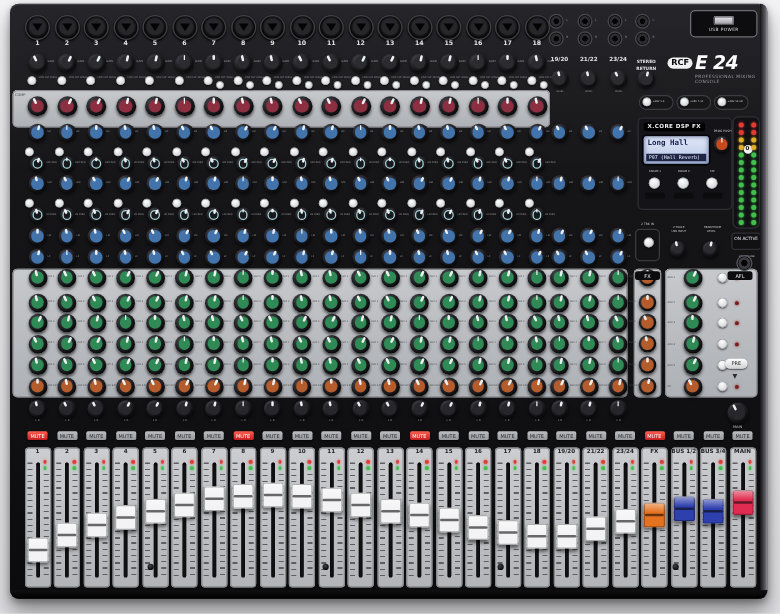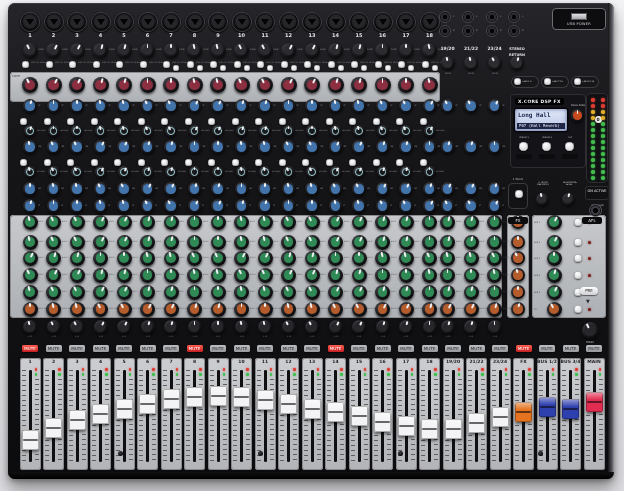--- a/index.html
+++ b/index.html
@@ -2111,20 +2111,25 @@
         <div class="screw" style="left: 250px; top: 448px; width: 5px; height: 5px;"></div>
         <div class="screw" style="left: 390px; top: 448px; width: 5px; height: 5px;"></div>
         <div class="screw" style="left: 530px; top: 448px; width: 5px; height: 5px;"></div>
       </div>
 
     <div class="usbbox" style="left:544px;top:5px;width:54px;height:22px">
       <div class="usbport"></div>
       <div class="usblab">USB POWER</div>
     </div>
 
+    <div style="left:526px;top:40px;width:74px;height:22px">
+      <span class="rcfbadge" style="left:0;top:3px">RCF</span>
+      <span class="model" style="left:22px;top:0">E 24</span>
+      <div class="tagline" style="left:22px;top:16px">PROFESSIONAL MIXING CONSOLE</div>
+    </div>
 
     <div id="phantom" style="left:0;top:0">
         <div class="oval" style="left: 503px; top: 72.5px;">
           <div class="pbtn" style="left: 2.5px; top: 2.5px; width: 7px; height: 7px;"></div>
           <div class="mc" style="left: 11px; top: 3.5px; color: rgb(207, 207, 213); transform: scale(0.5);">+48V 1-6</div>
         </div>
         <div class="oval" style="left: 533px; top: 72.5px;">
           <div class="pbtn" style="left: 2.5px; top: 2.5px; width: 7px; height: 7px;"></div>
           <div class="mc" style="left: 11px; top: 3.5px; color: rgb(207, 207, 213); transform: scale(0.5);">+48V 7-12</div>
         </div>

